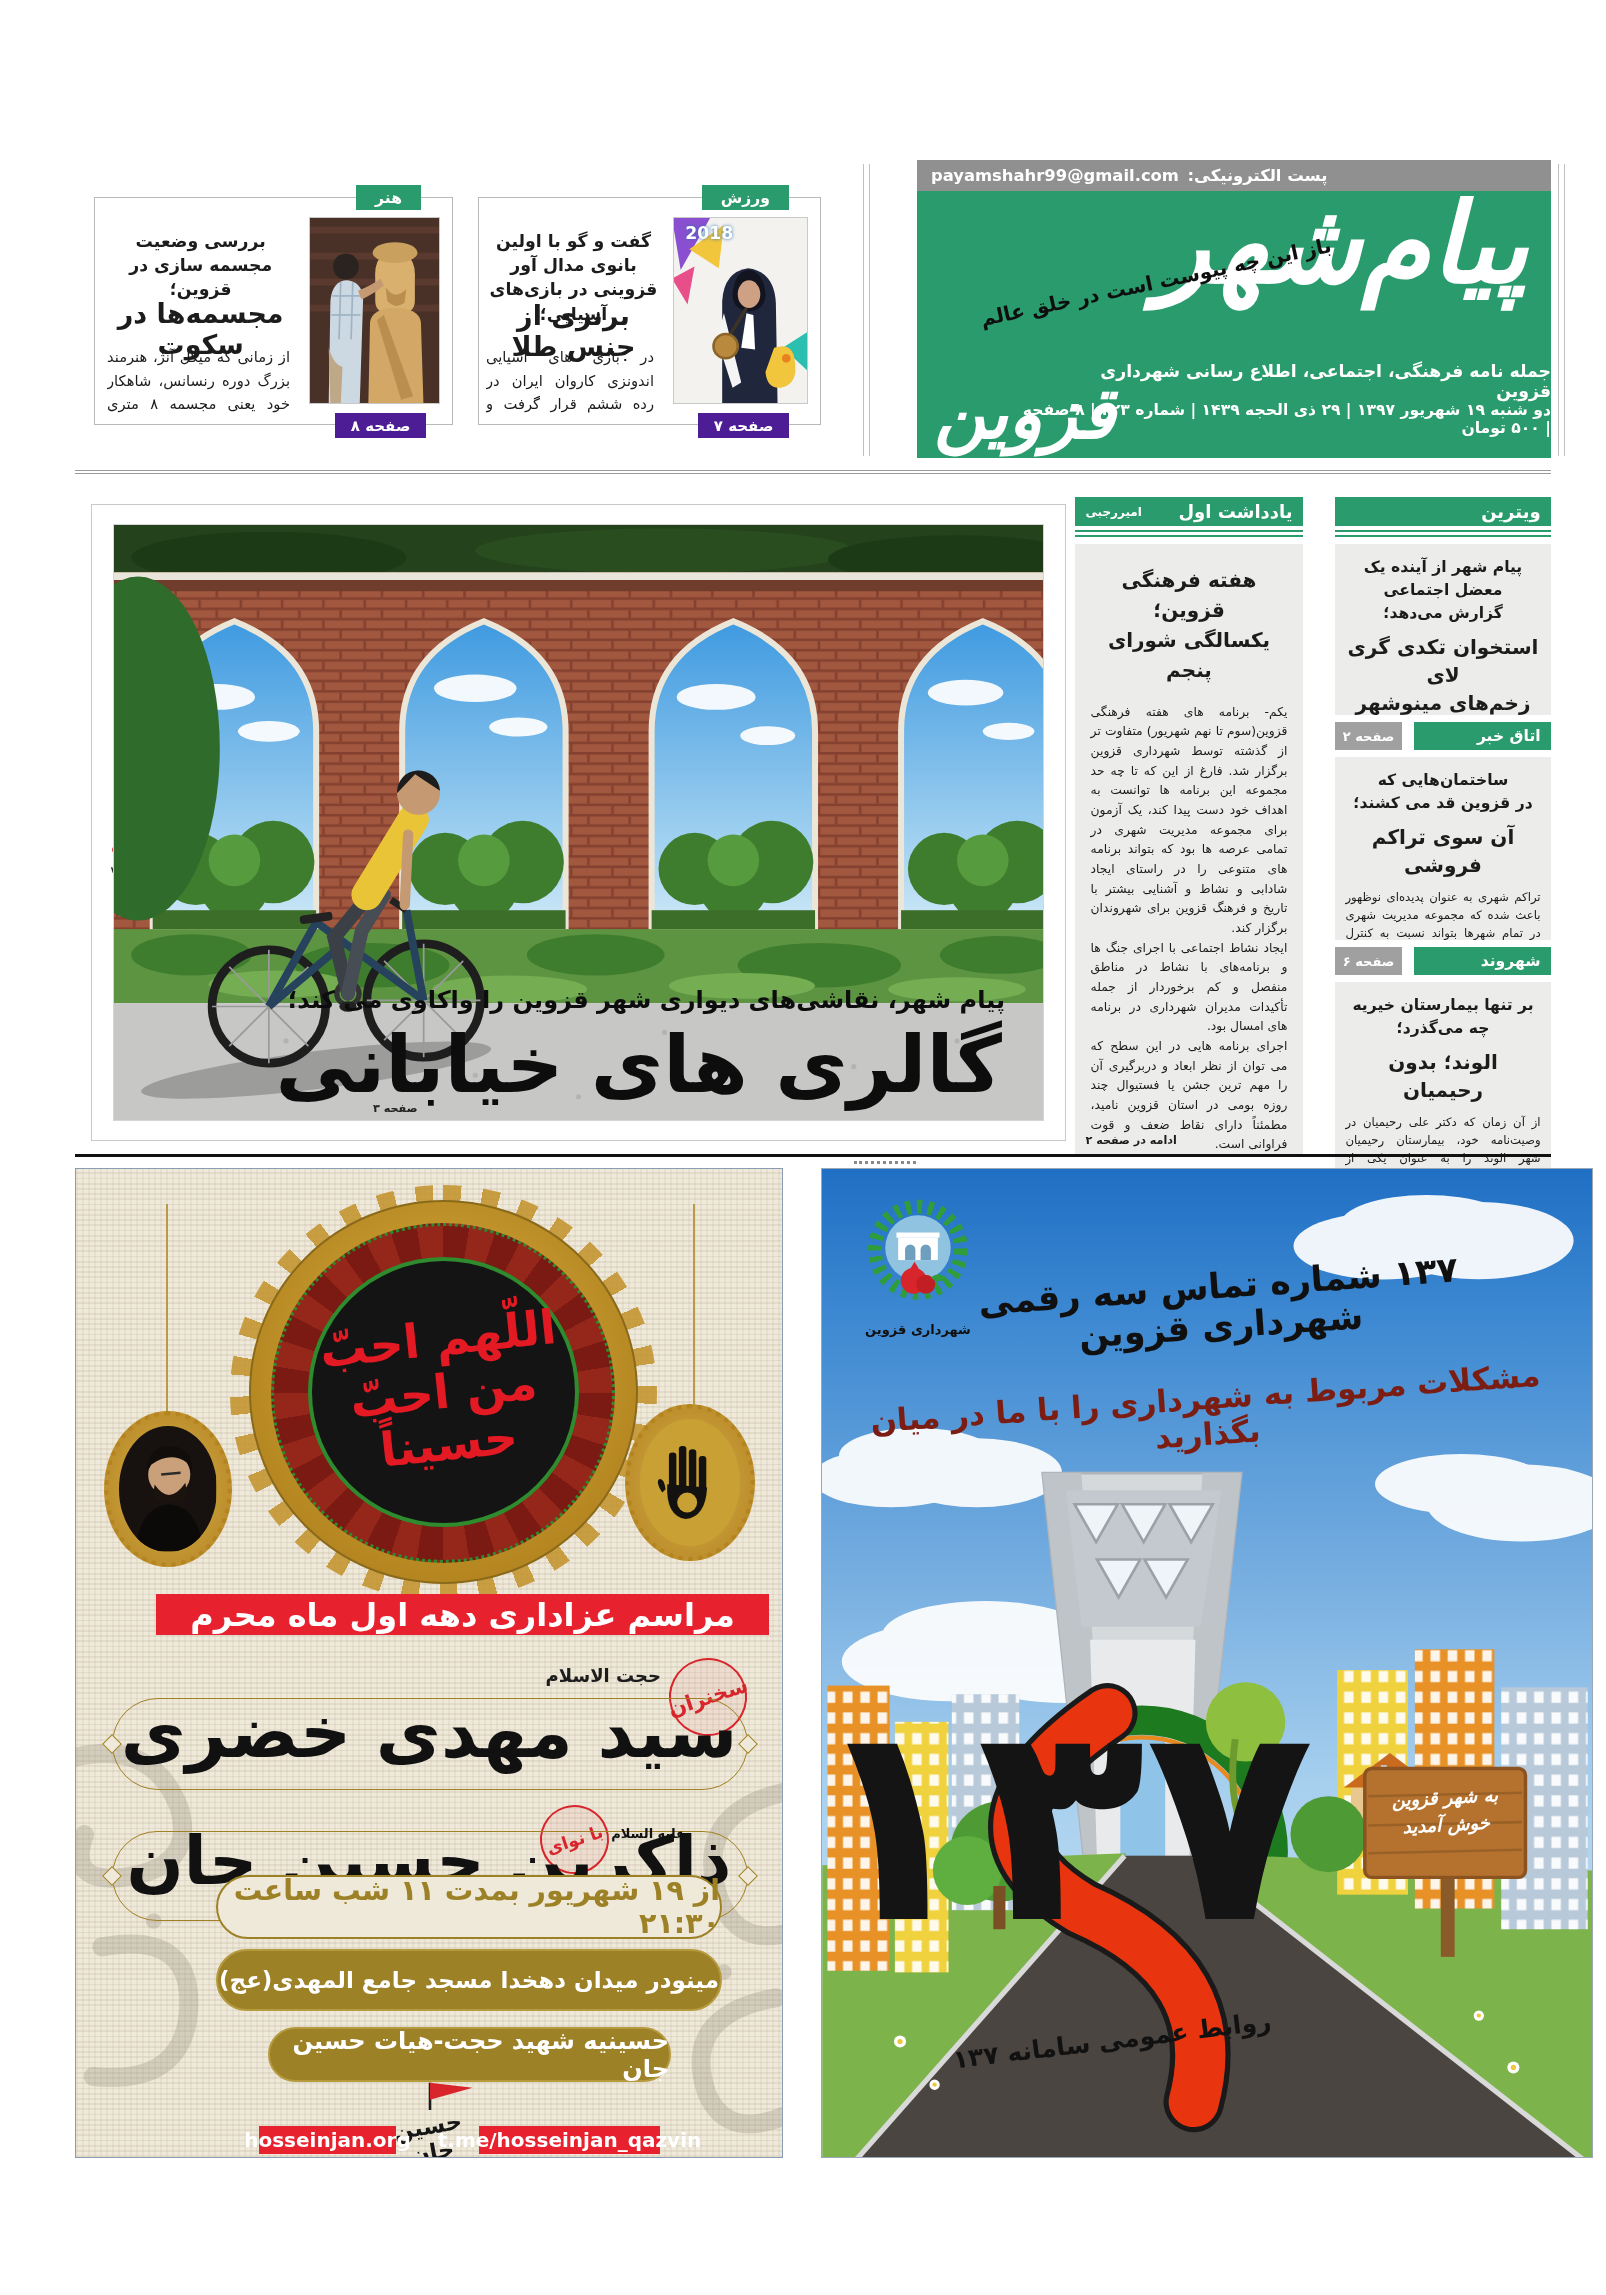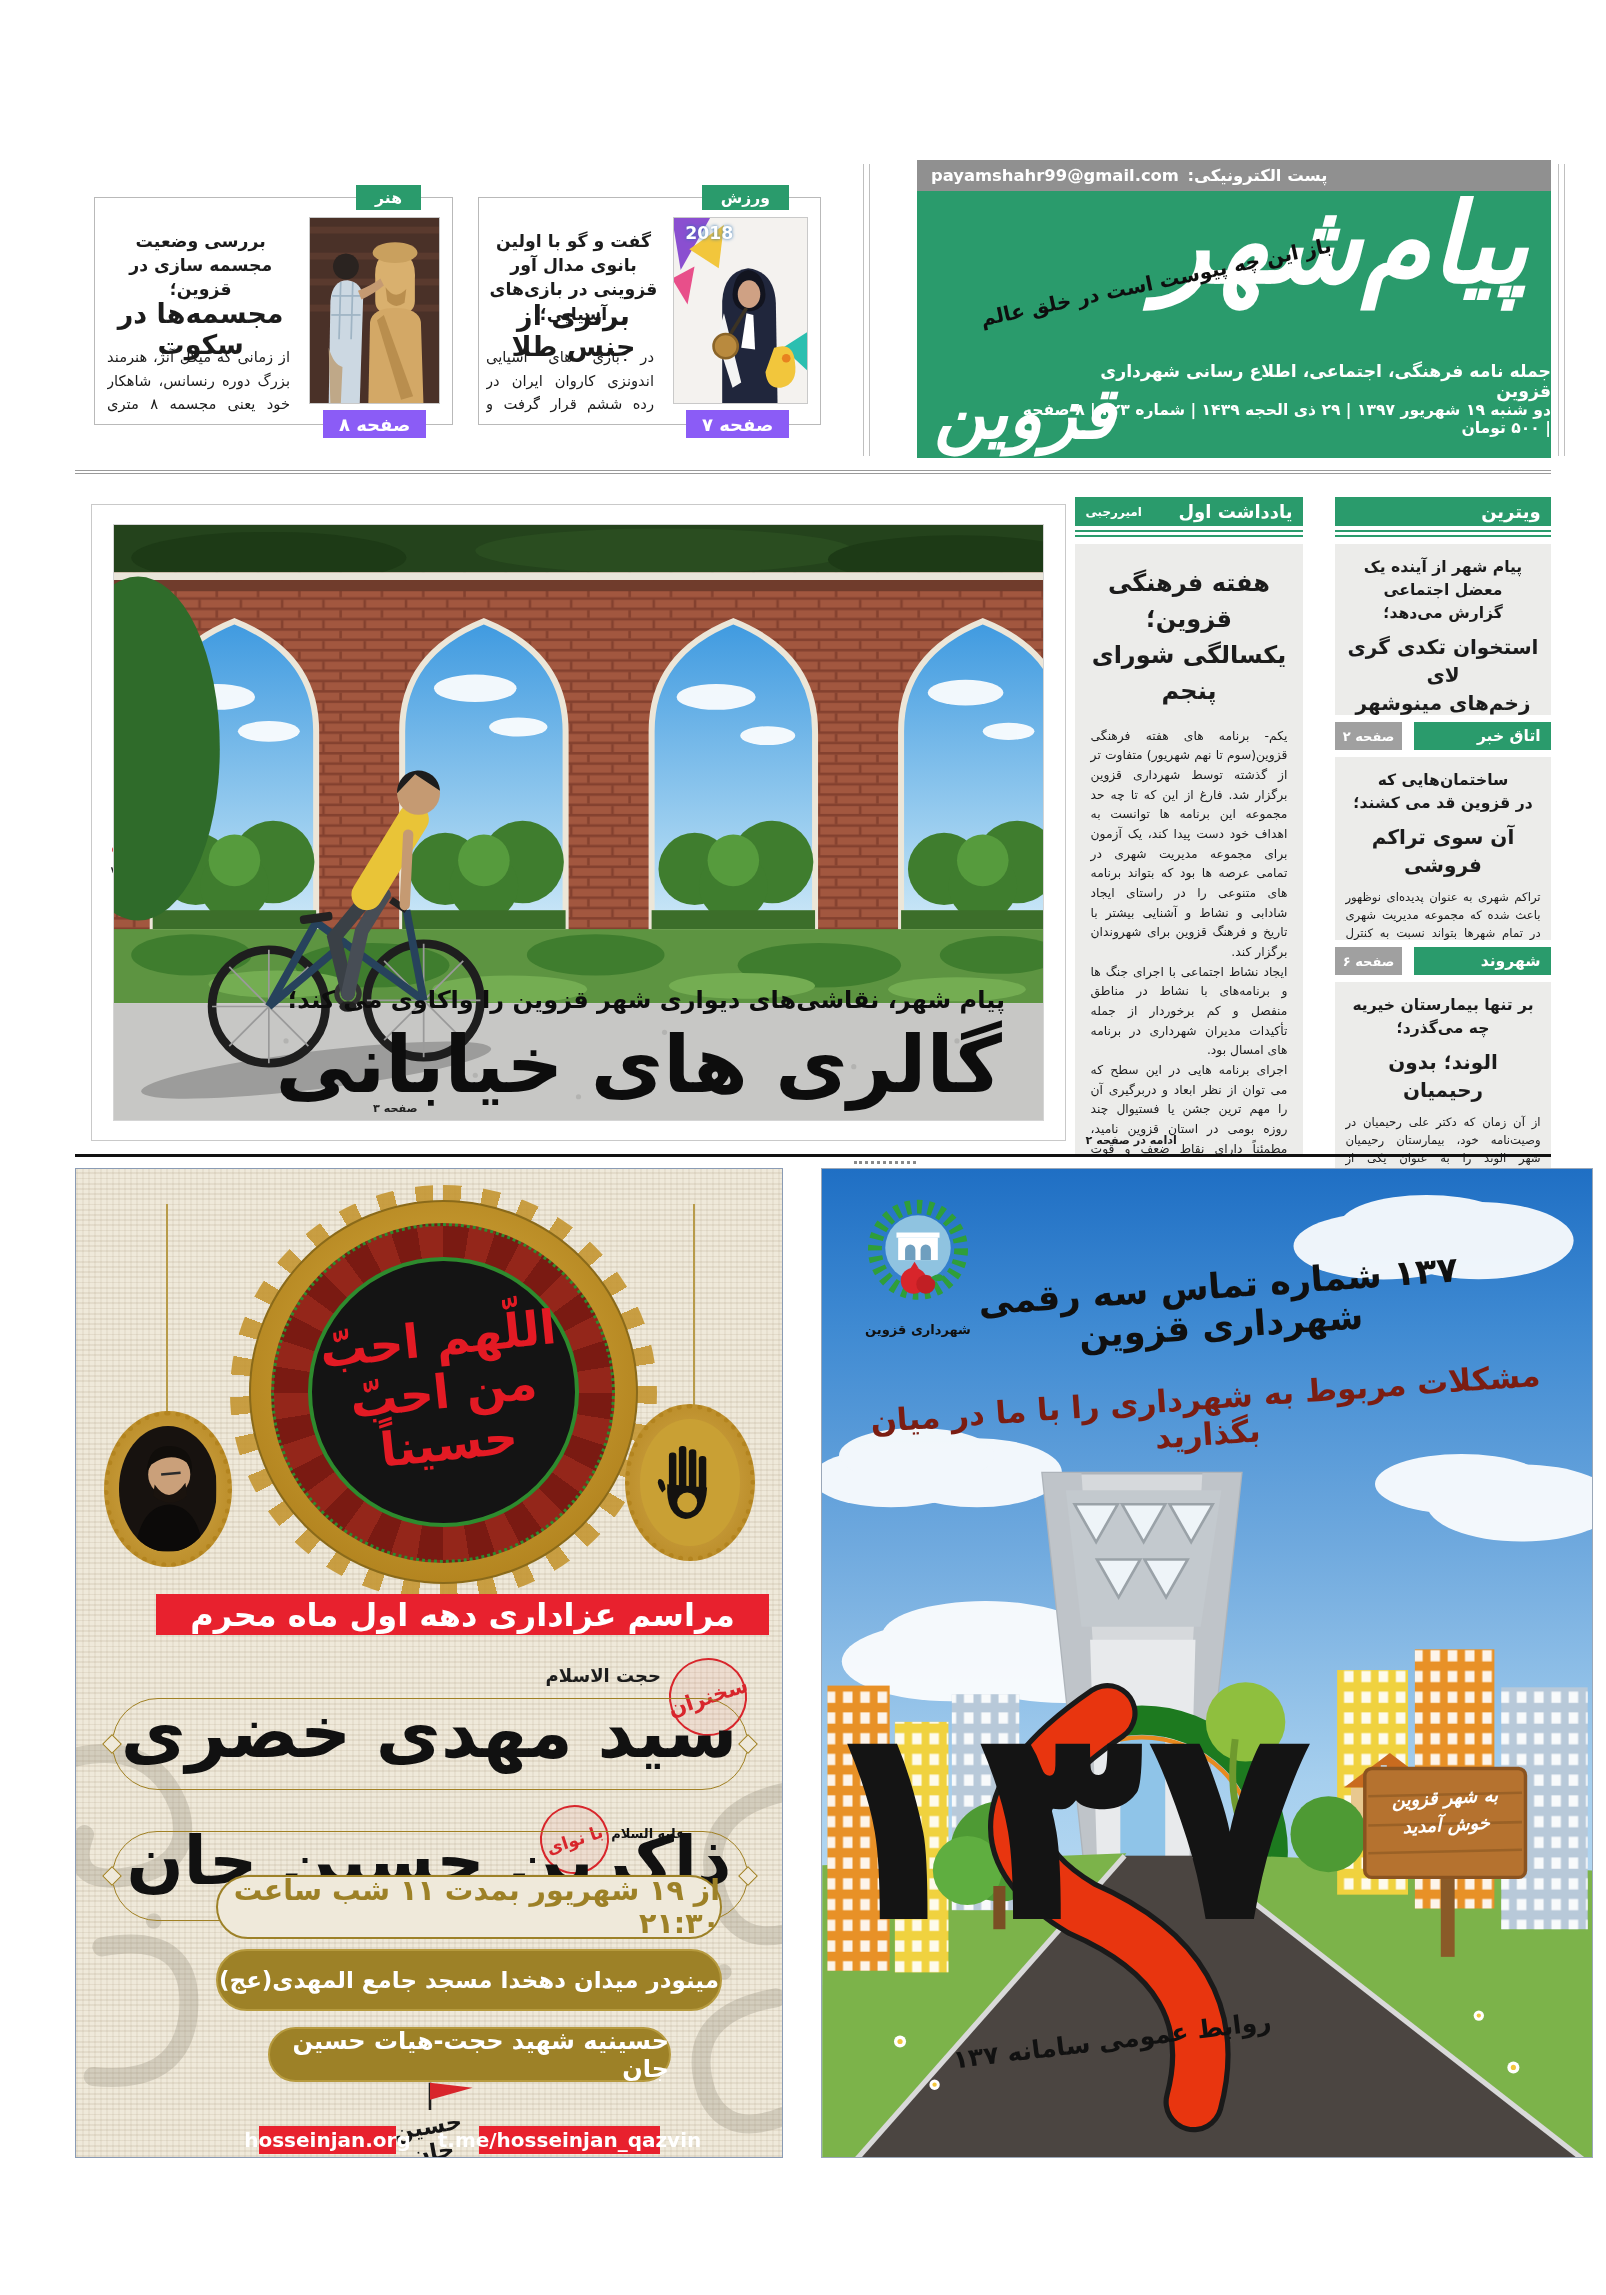--- a/index.html
+++ b/index.html
@@ -20,40 +20,40 @@
   .m-issue   { position:absolute; left:95px; bottom:21px; color:#fff; font-size:15.6px; font-weight:bold; }
   .vline { width:7px; border-left:0.9px solid #bfbfbf; border-right:0.9px solid #bfbfbf; }
 
   
   .teaser { border:0.9px solid #b9b9b9; background:#fff; }
   .teaser .tag { position:absolute; top:-13px; right:31px; background:#2a9b6c; color:#fff; font-size:15.6px; font-weight:bold; padding:3.5px 19px; }
   .teaser .tphoto { position:absolute; top:19px; border:0.9px solid #c9c9c9; overflow:hidden; }
   .teaser .kicker { position:absolute; top:31px; font-size:17.3px; font-weight:bold; text-align:center; line-height:1.4; }
   .teaser .hl { position:absolute; font-size:27px; font-weight:bold; text-align:center; }
   .teaser .tbody { position:absolute; font-size:14.7px; line-height:1.6; text-align:justify; overflow:hidden; }
-  .page-badge { position:absolute; background:#8b5cf6; color:#fff; font-size:18px; font-weight:bold; padding:3.5px 15.6px; }
+  .page-badge { position:absolute; background:#4c1d95; color:#fff; font-size:15px; font-weight:bold; padding:3.5px 15.6px; }
 
   
   .main-photo { left:92px; top:504px; width:975px; height:637px; border:0.9px solid #c9c9c9; background:#fff; padding:19px 21px; }
   .photo-frame { position:relative; width:100%; height:100%; border:0.9px solid #d5d5d5; overflow:hidden; }
   .photo-frame svg { display:block; width:100%; height:100%; }
   .photo-caption { position:absolute; right:38px; top:461px; font-size:24px; font-weight:bold; color:#0d0d0d; }
   .photo-headline { position:absolute; right:41px; top:494px; font-size:79px; font-weight:bold; color:#0d0d0d; letter-spacing:-1.7px; }
   .photo-pagenum { position:absolute; left:259px; bottom:5.2px; font-size:11.2px; font-weight:bold; color:#222; }
   .photo-credit { position:absolute; left:-50px; top:406px; width:147px; transform:rotate(-90deg); font-size:12px; font-weight:bold; color:#222; }
   .photo-credit .dot { color:#d8252b; }
 
   
   .colhead { height:29px; background:#2a9b6c; color:#fff; display:flex; align-items:center; justify-content:space-between; padding:0 10.4px; font-weight:bold; }
   .colhead .t { font-size:18px; }
   .colhead .a { font-size:12px; }
   .dblline { height:7.8px; border-top:2.6px solid #2a9b6c; border-bottom:2.6px solid #2a9b6c; margin-top:3.5px; }
   .note-col { left:1076px; top:497px; width:228px; }
   .note-box { position:relative; margin-top:7px; background:#ececea; height:610px; padding:21px 15.6px 31px; overflow:hidden; }
-  .note-hl { font-size:24px; font-weight:bold; text-align:center; line-height:1.5; }
+  .note-hl { font-size:20px; font-weight:bold; text-align:center; line-height:1.5; }
   .note-body { margin-top:17.3px; font-size:12.3px; line-height:1.6; text-align:justify; }
   .note-cont { position:absolute; left:10.4px; bottom:7px; font-size:11.2px; font-weight:bold; }
 
   
   .sidebar { left:1336px; top:497px; width:216px; }
   .sb-art { position:relative; background:#ececea; margin-top:7px; padding:12px 10.4px 8.6px; overflow:hidden; }
   .sb-kicker { font-size:15.6px; font-weight:bold; text-align:center; line-height:1.45; }
   .sb-hl { font-size:20px; font-weight:bold; text-align:center; line-height:1.4; margin-top:8.6px; }
   .sb-body { margin-top:8.6px; font-size:11.7px; line-height:1.55; text-align:justify; }
   .section-bar { display:flex; justify-content:space-between; margin-top:7px; height:28px; }

